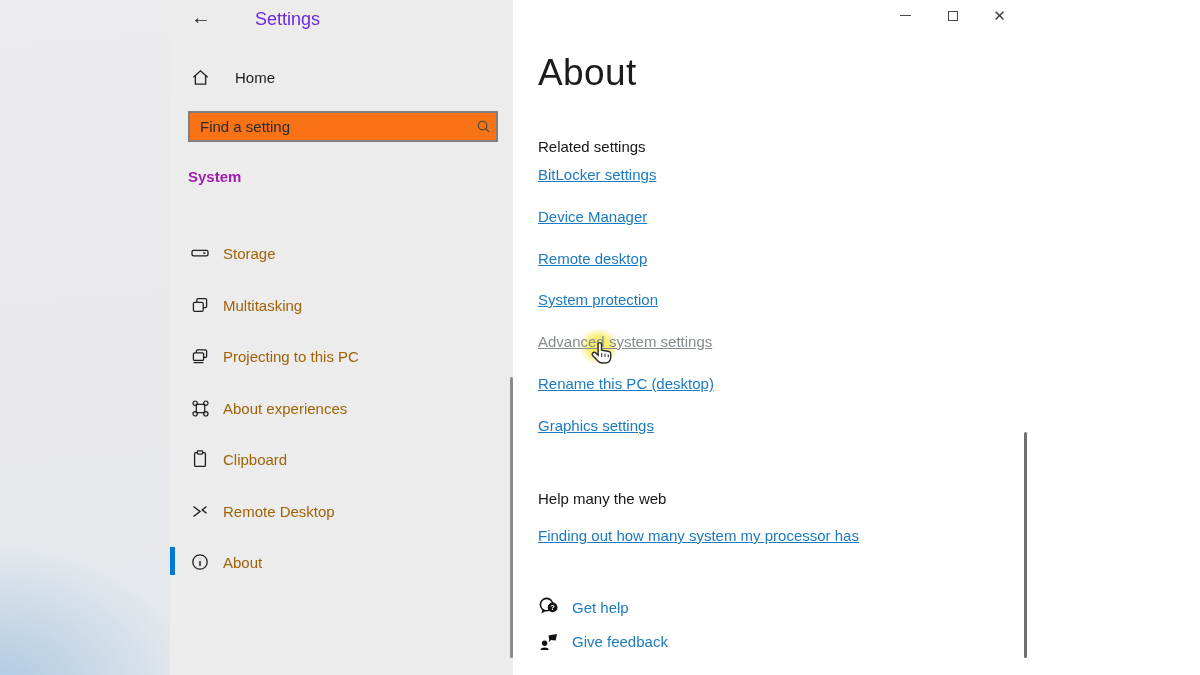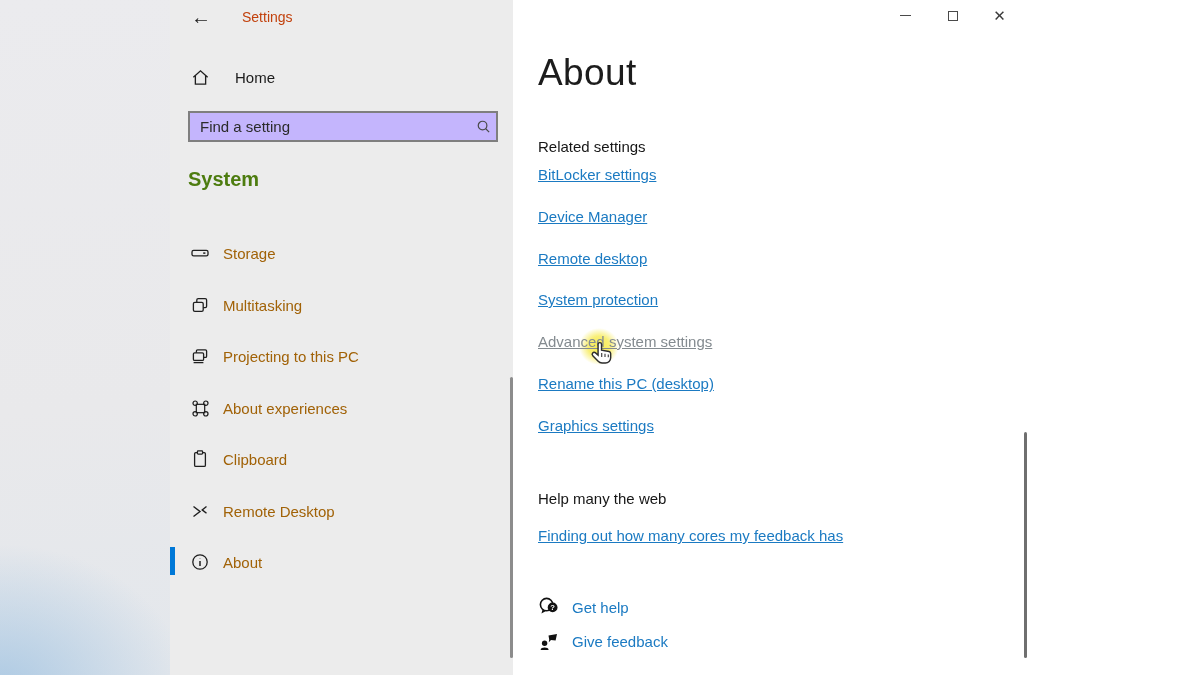--- a/index.html
+++ b/index.html
@@ -18,33 +18,33 @@
     position:absolute; left:1028px; top:0; width:172px; height:675px;
     background: radial-gradient(ellipse 220px 330px at 100% 58%, #e7e8ea 0%, rgba(231,232,234,0) 75%), #ffffff;
     pointer-events:none;
   }
 
   
   .sidebar { position:absolute; left:170px; top:0; width:343px; height:675px; background:#ececec; }
   .titlebar-left { position:absolute; left:0; top:0; width:343px; height:40px; }
   .back-btn { position:absolute; left:14px; top:2px; width:34px; height:30px; font-size:20px; color:#1b1b1b;
               display:flex; align-items:center; justify-content:center; cursor:default; }
-  .app-title { position:absolute; left:72px; top:9px; font-size:14px; color:#c2410c; }
+  .app-title { position:absolute; left:85px; top:9px; font-size:18px; color:#6d28d9; }
 
   .home-row { position:absolute; left:14px; top:60px; width:300px; height:34px; display:flex; align-items:center; gap:25px; padding-left:6px; }
   .home-row .nav-label { font-size:15px; }
 
   .search-box { position:absolute; left:18px; top:111px; width:310px; height:31px;
-                border:2px solid #7f7f7f; background:#c4b5fd; display:flex; align-items:center; }
+                border:2px solid #7f7f7f; background:#f97316; display:flex; align-items:center; }
   .search-box input { flex:1; border:none; outline:none; background:transparent; font-family:inherit;
                       font-size:15px; color:#2b2b2b; padding:0 10px; }
   .search-box input::placeholder { color:#2b2b2b; opacity:1; }
   .search-glyph { width:26px; display:flex; align-items:center; justify-content:center; }
 
-  .section-header { position:absolute; left:18px; top:168px; font-size:20px; font-weight:700; color:#4d7c0f; }
+  .section-header { position:absolute; left:18px; top:168px; font-size:15px; font-weight:700; color:#a21caf; }
 
   .nav-item { position:absolute; left:14px; width:316px; height:36px; display:flex; align-items:center; gap:13px; padding-left:6px; }
   .nav-item .nav-label { font-size:15px; color:#a16207; white-space:nowrap; }
   .nav-icon { width:20px; height:20px; display:flex; align-items:center; justify-content:center; flex:none; }
 
   .accent-bar { position:absolute; left:0; top:547px; width:5px; height:28px; background:#0078d7; }
   .sidebar-scrollbar { position:absolute; left:340px; top:377px; width:3px; height:281px; background:#8c8c8c; border-radius:2px; }
 
   
   .main { position:absolute; left:513px; top:0; width:687px; height:675px; background:#ffffff; }
@@ -221,21 +221,21 @@
       <svg width="25" height="29" viewBox="0 0 26 30">
         <path d="M10.2 1.6c-1 0-1.8.8-1.8 1.8v11.3l-2.6-2.4c-.9-.8-2.2-.8-3 .1-.7.8-.7 2 .1 2.8l5.6 5.9c1 1.1 2.5 1.7 4 1.7h3.6c3 0 5.4-2.4 5.4-5.4v-4.6c0-1-.7-1.8-1.7-2l-7.8-1.4V3.4c0-1-.8-1.8-1.8-1.8z" fill="#ffffff" stroke="#2d2d2d" stroke-width="1.5"></path>
         <path d="M12.2 12.5 v4 M15.6 13.2 v3.4 M19 13.9 v2.9" stroke="#2d2d2d" stroke-width="1.1" fill="none"></path>
       </svg>
     </div>
 
     <div class="link" style="top:375px">Rename this PC (desktop)</div>
     <div class="link" style="top:417px">Graphics settings</div>
 
     <div class="group-header" style="top:490px">Help many the web</div>
-    <div class="link" style="top:527px">Finding out how many cores my feedback has</div>
+    <div class="link" style="top:527px">Finding out how many system my processor has</div>
 
     <div class="footer-row" style="top:596px">
       <span class="footer-icon">
         <svg width="22" height="22" viewBox="0 0 22 22">
           <circle cx="8.6" cy="8.6" r="6.2" fill="none" stroke="#111" stroke-width="1.6"></circle>
           <path d="M4.6 13.6 L3.4 17.4 L7.6 15.2 Z" fill="#111"></path>
           <circle cx="14.6" cy="11.4" r="4.9" fill="#111"></circle>
           <text x="14.6" y="14" text-anchor="middle" font-size="7.6" font-weight="bold" fill="#fff" font-family="Liberation Sans, sans-serif">?</text>
         </svg>
       </span>

